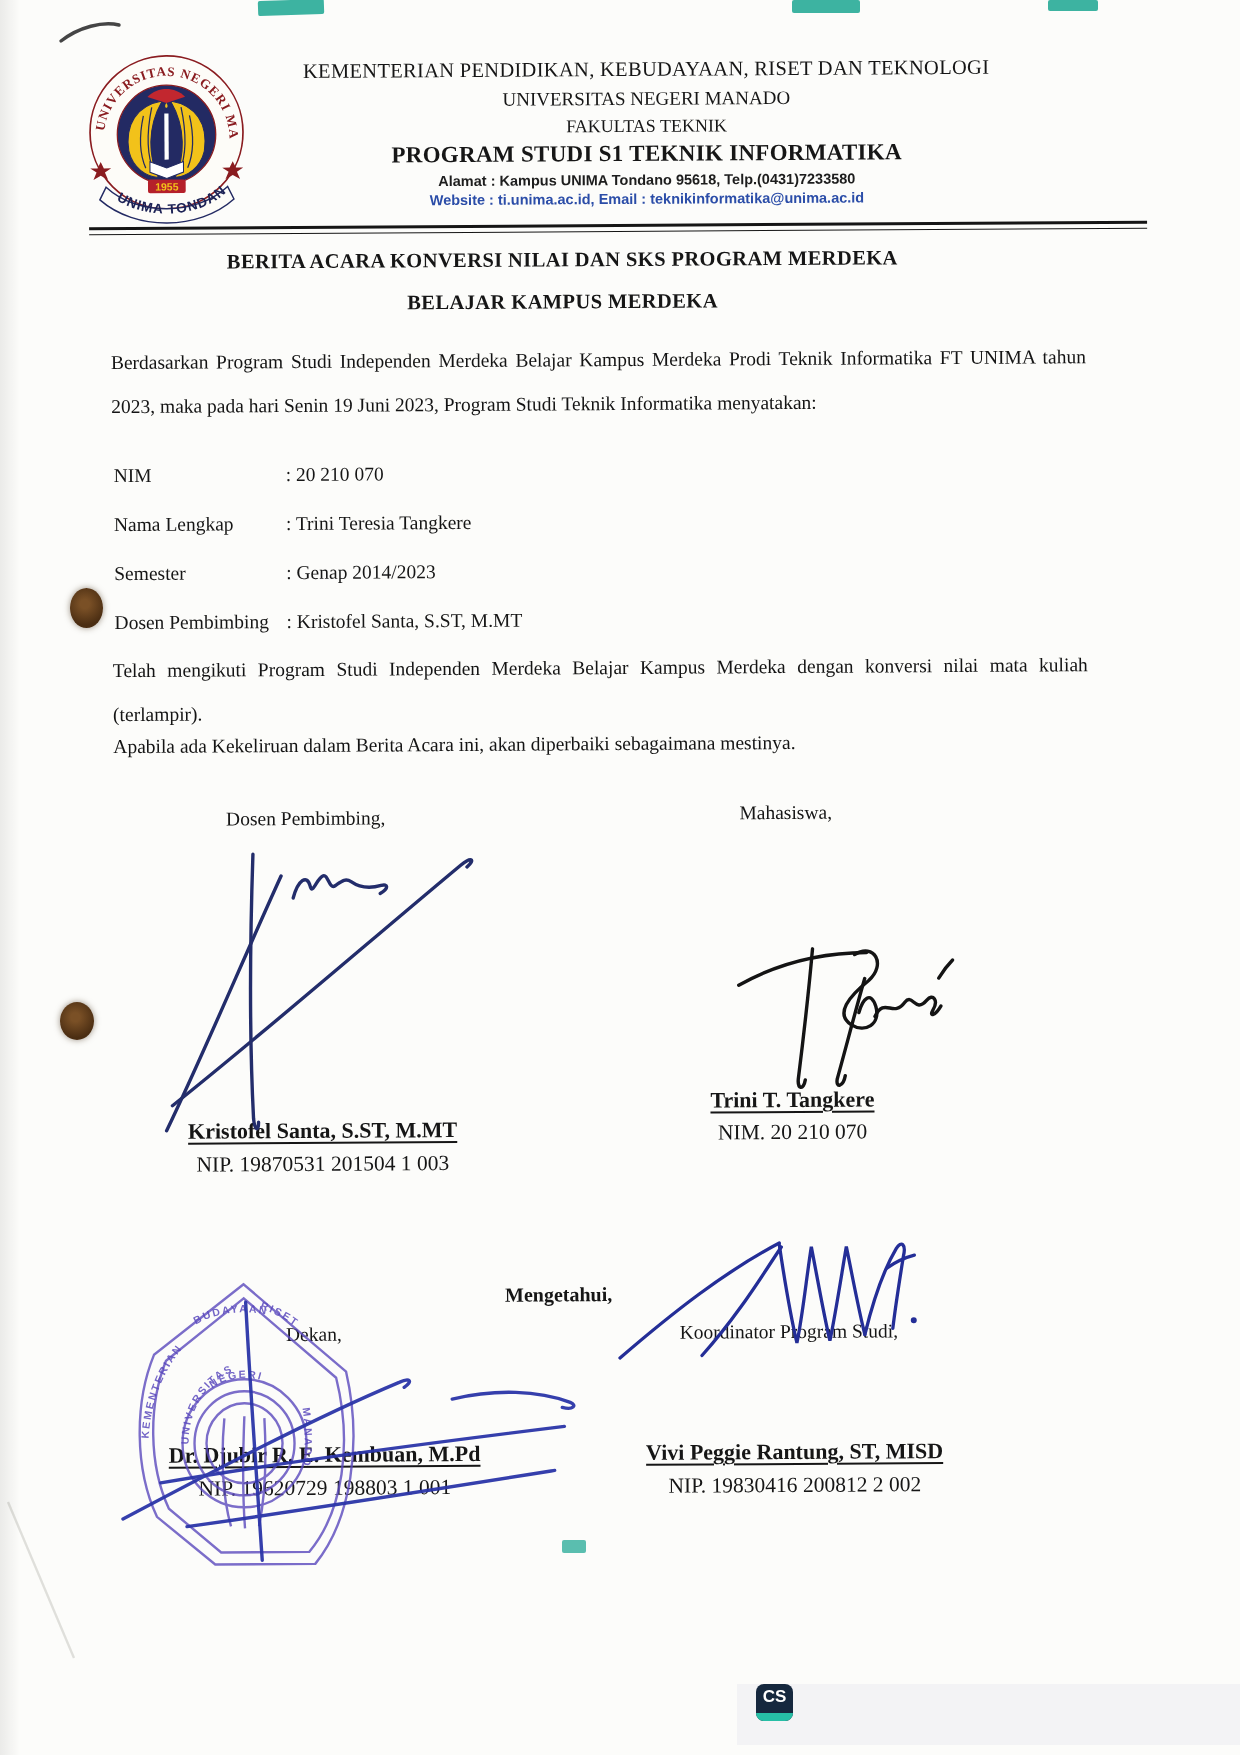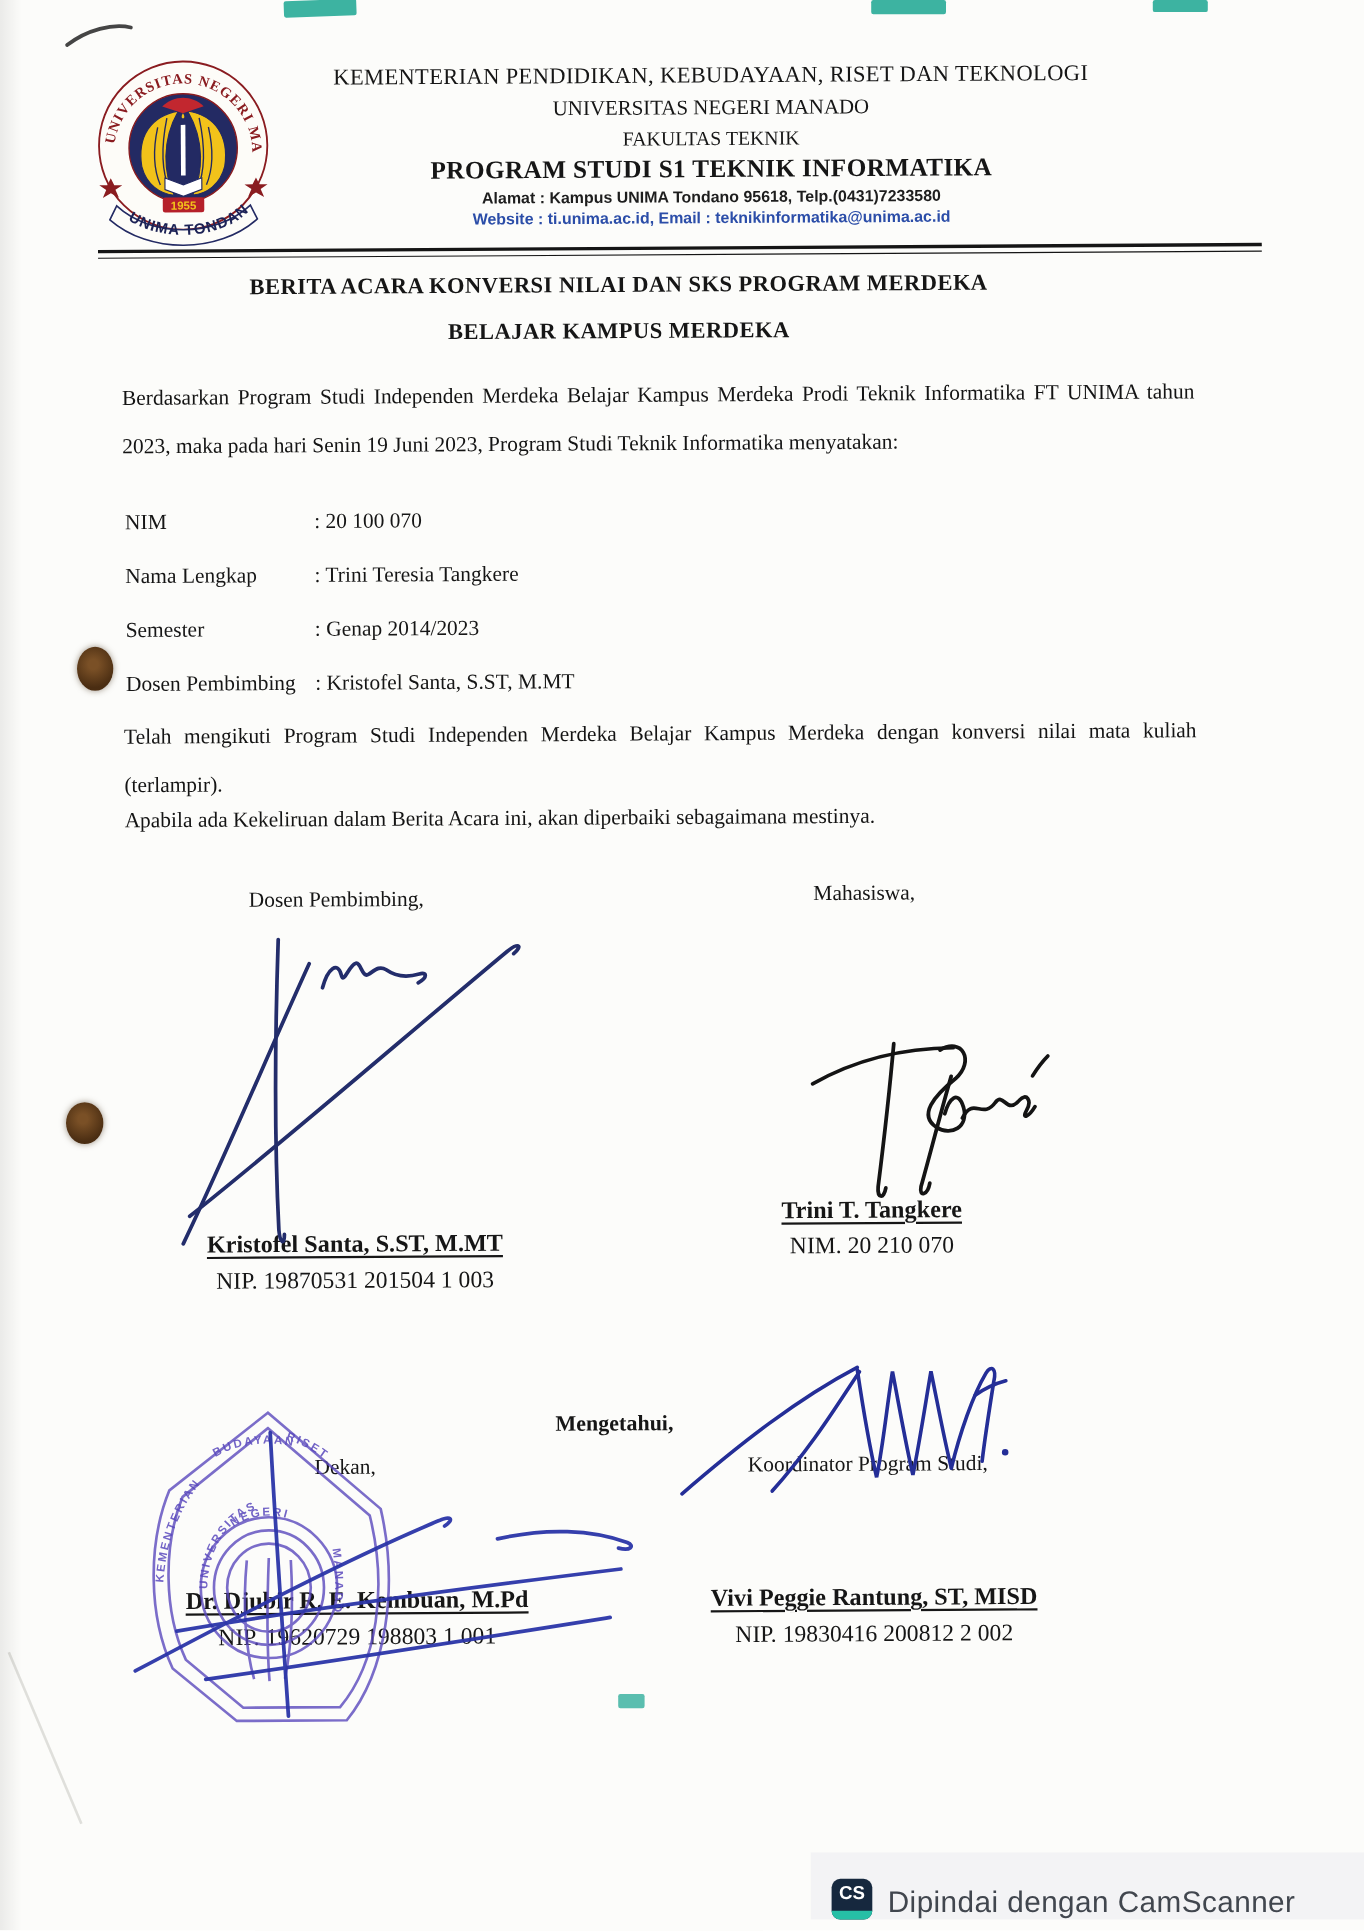--- a/index.html
+++ b/index.html
@@ -30,21 +30,21 @@
   .fieldrow .lbl{width:172px;flex:0 0 172px;}
   .f0{top:462px;}.f1{top:511px;}.f2{top:560px;}.f3{top:609px;}
   
   .role{font-size:19.5px;text-align:center;}
   .sig-name{font-weight:bold;font-size:22px;text-align:center;text-decoration:underline;text-decoration-thickness:2px;text-underline-offset:4px;}
   .sig-id{font-size:21.5px;text-align:center;}
   .bold{font-weight:bold;}
   svg{display:block;}
   .sigsvg{pointer-events:none;}
   
-  .footer{left:737px;top:1684px;width:503px;height:61px;background:#f3f3f5;display:flex;align-items:flex-end;z-index:12;}
+  .footer{left:737px;top:1684px;width:503px;height:61px;background:#f3f3f5;display:flex;align-items:flex-start;z-index:12;}
   .cs-icon{position:relative;width:37px;height:37px;margin-left:19px;border-radius:8px;background:#16283e;flex:0 0 37px;}
   .cs-icon .cs-txt{position:absolute;left:0;right:0;top:3px;text-align:center;color:#fff;
         font-family:"Liberation Sans",sans-serif;font-weight:bold;font-size:17px;}
   .cs-icon .cs-bar{position:absolute;left:0;right:0;bottom:0;height:8px;background:#26bfa6;border-radius:0 0 8px 8px;}
   .footer .f-text{margin-left:14px;font-family:"Liberation Sans",sans-serif;font-size:27px;color:#41464e;letter-spacing:.4px;}
   
   .teal{background:#3db3a1;border-radius:2px;z-index:11;}
   .punch{border-radius:50%;background:radial-gradient(circle at 45% 40%, #7a5026 15%, #4a2d12 70%);z-index:10;box-shadow:0 0 6px rgba(60,40,15,.5);}
 </style>
 </head>
@@ -115,21 +115,21 @@
 
     <div class="abs rule"></div>
 
     <div class="abs title t1">BERITA ACARA KONVERSI NILAI DAN SKS PROGRAM MERDEKA</div>
     <div class="abs title t2">BELAJAR KAMPUS MERDEKA</div>
 
     <div class="abs para p-intro">Berdasarkan Program Studi Independen Merdeka Belajar Kampus Merdeka Prodi Teknik Informatika FT UNIMA tahun 2023, maka pada hari Senin 19 Juni 2023, Program Studi Teknik Informatika menyatakan:</div>
 
     <div class="abs fieldrow f0">
       <span class="lbl">NIM</span>
-      <span class="val">: 20 100 070</span>
+      <span class="val">: 20 210 070</span>
     </div>
     <div class="abs fieldrow f1">
       <span class="lbl">Nama Lengkap</span>
       <span class="val">: Trini Teresia Tangkere</span>
     </div>
     <div class="abs fieldrow f2">
       <span class="lbl">Semester</span>
       <span class="val">: Genap 2014/2023</span>
     </div>
     <div class="abs fieldrow f3">
@@ -226,16 +226,15 @@
     <div class="abs sig-name" style="left:600px;top:1440px;width:380px;">Vivi Peggie Rantung, ST, MISD</div>
     <div class="abs sig-id" style="left:600px;top:1474px;width:380px;">NIP. 19830416 200812 2 002</div>
 
   </div>
 
   <div class="abs footer">
     <div class="cs-icon">
       <div class="cs-txt">CS</div>
       <div class="cs-bar"></div>
     </div>
-    <div class="f-text">Dipindai dengan CamScanner</div>
   </div>
 
 </div>
 
 </body></html>

